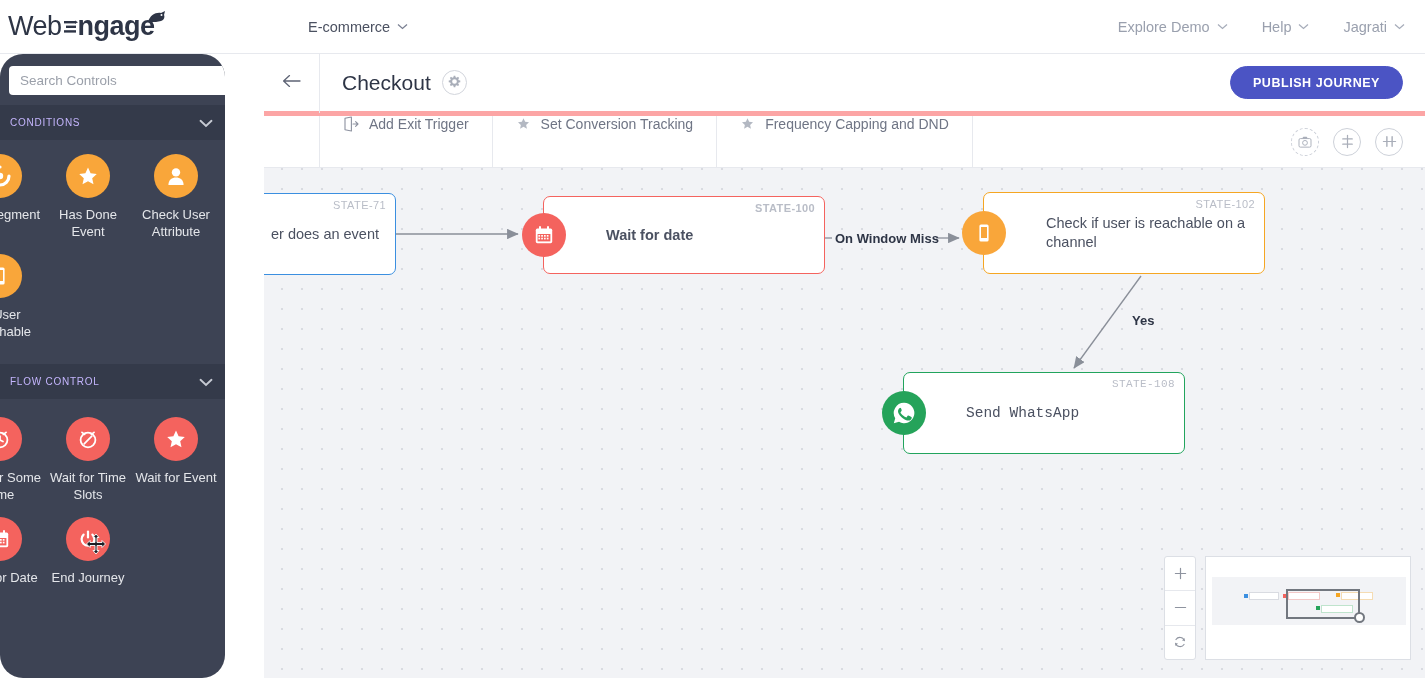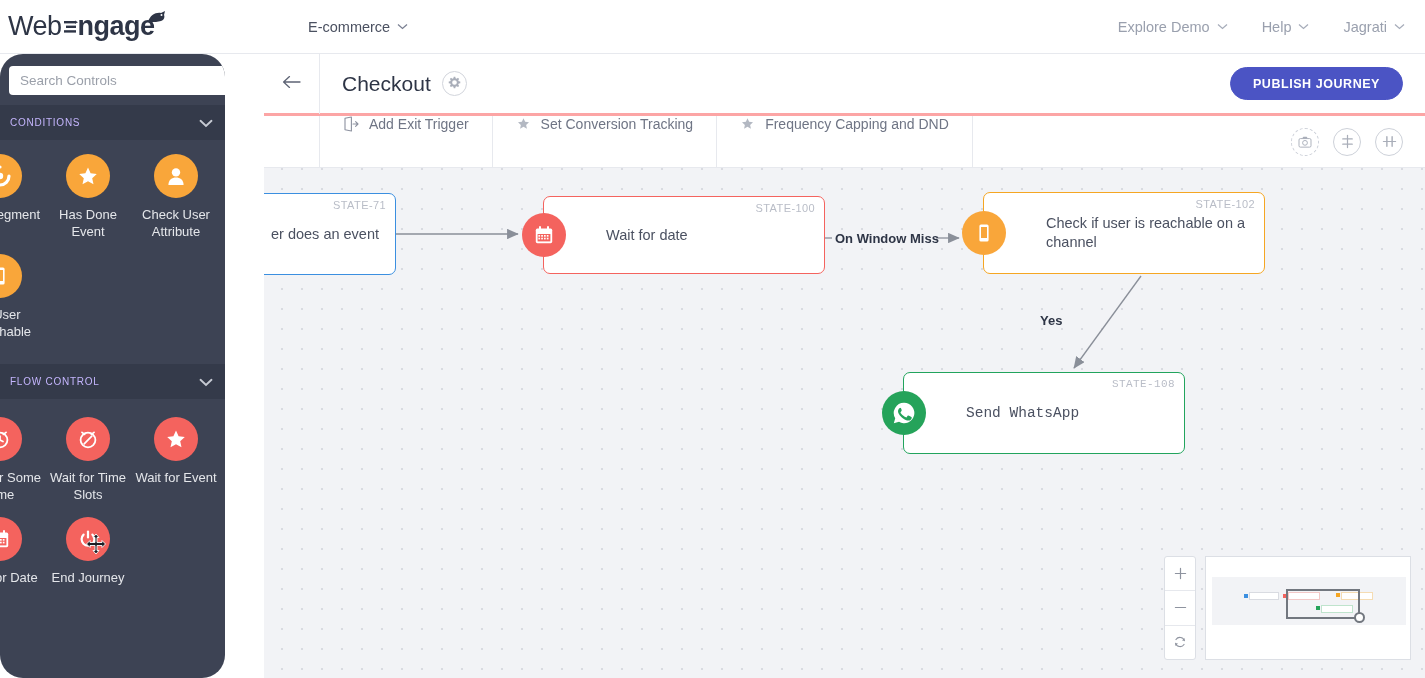--- a/index.html
+++ b/index.html
@@ -81,21 +81,21 @@
     max-width: 82px;
   }
   .move-cursor {
     position: absolute; left: 50%; top: 16px; width: 22px; height: 22px;
     margin-left: -3px;
   }
 
   
   .j-header {
     position: absolute; left: 264px; top: 54px; right: 0; height: 62px;
-    background: #ffffff; border-bottom: 3px solid #fca5a5;
+    background: #ffffff; border-bottom: 5px solid #fca5a5;
     display: flex; align-items: center; z-index: 20;
   }
   .back-btn {
     width: 56px; height: 61px; display: flex; align-items: center;
     justify-content: center; border-right: 1px solid #e7e9ee; cursor: pointer;
   }
   .j-title-wrap { display: flex; align-items: center; gap: 11px; padding-left: 22px; }
   .j-title { font-size: 21px; color: #2e3546; font-weight: 400; }
   .gear-btn {
     width: 25px; height: 25px; border-radius: 50%; border: 1px solid #d2d5dc;
@@ -486,21 +486,21 @@
       <path d="M672 70 L695 70" stroke="#8a8f99" stroke-width="1.3" fill="none" marker-end="url(#ah)"></path>
 
       <path d="M877 108 L810 200" stroke="#8a8f99" stroke-width="1.3" fill="none" marker-end="url(#ah)"></path>
     </svg>
 
     <div class="node n-blue" style="left:-68px; top:25px; width:200px; height:82px;">
       <div class="node-state">STATE-71</div>
       <div class="node-label" style="left:74px;">er does an event</div>
     </div>
 
-    <div class="node n-red" style="left:279px; top:28px; width:282px; height:78px;">
+    <div class="node n-red" style="left:279px; top:28px; width:282px; height:78px;font-weight:bold;">
       <div class="node-badge b-red">
         <svg width="24" height="24" viewBox="0 0 24 24">
           <rect x="3.8" y="5.6" width="16.4" height="14.6" rx="1.6" fill="#ffffff"></rect>
           <rect x="5.6" y="11" width="12.8" height="7.4" fill="#f4635e"></rect>
           <g fill="#ffffff">
             <rect x="6.4" y="12" width="1.7" height="1.7"></rect>
               <rect x="9.2" y="12" width="1.7" height="1.7"></rect>
             <rect x="12" y="12" width="1.7" height="1.7"></rect>
               <rect x="14.8" y="12" width="1.7" height="1.7"></rect>
             <rect x="6.4" y="14.7" width="1.7" height="1.7"></rect>
@@ -532,21 +532,21 @@
         <svg width="26" height="26" viewBox="0 0 24 24">
           <path d="M12 2.6 a9.4 9.4 0 0 0-8.1 14.2 L2.6 21.4 L7.4 20.1 A9.4 9.4 0 1 0 12 2.6 Z" fill="#ffffff"></path>
           <path d="M9.1 7.4 c-0.3-0.6-0.6-0.6-0.9-0.6 h-0.7 c-0.3 0-0.8 0.1-1.2 0.6 -0.4 0.5-1.5 1.5-1.5 3.6 0 2.1 1.5 4.2 1.8 4.5 0.2 0.3 3 4.6 7.3 6.3 3.6 1.4 4.4 1.1 5.2 1 0.8-0.1 2.5-1 2.9-2 0.4-1 0.4-1.9 0.3-2.1 -0.1-0.2-0.4-0.3-0.9-0.6 -0.5-0.2-2.8-1.4-3.2-1.5 -0.4-0.2-0.7-0.2-1 0.2 -0.3 0.5-1.1 1.5-1.4 1.8 -0.3 0.3-0.5 0.4-1 0.1 -0.5-0.2-2.1-0.8-4-2.5 -1.5-1.3-2.5-2.9-2.7-3.4 -0.3-0.5 0-0.7 0.2-0.9 0.2-0.2 0.5-0.6 0.7-0.9 0.2-0.3 0.3-0.5 0.5-0.8 0.2-0.3 0.1-0.6 0-0.9 -0.1-0.3-1-2.4-1.4-3.4 Z" transform="scale(0.72) translate(4.2,3.4)" fill="#25a35a"></path>
         </svg>
       </div>
       <div class="node-state">STATE-108</div>
       <div class="node-label">Send WhatsApp</div>
     </div>
 
     <div class="edge-label" style="left:571px; top:63px;">On Window Miss</div>
-    <div class="edge-label" style="left:776px; top:145px;">Yes</div>
+    <div class="edge-label" style="left:868px; top:145px;">Yes</div>
 
     <div class="zoom-ctl" style="left:900px; top:388px;">
       <div class="zc-btn">
         <svg width="13" height="13" viewBox="0 0 14 14">
             <path d="M7 1.5 L7 12.5 M1.5 7 L12.5 7" stroke="#8e939f" stroke-width="1.3" stroke-linecap="round"></path>
           </svg>
       </div>
       <div class="zc-btn">
         <svg width="13" height="13" viewBox="0 0 14 14">
             <path d="M1.5 7 L12.5 7" stroke="#8e939f" stroke-width="1.3" stroke-linecap="round"></path>

